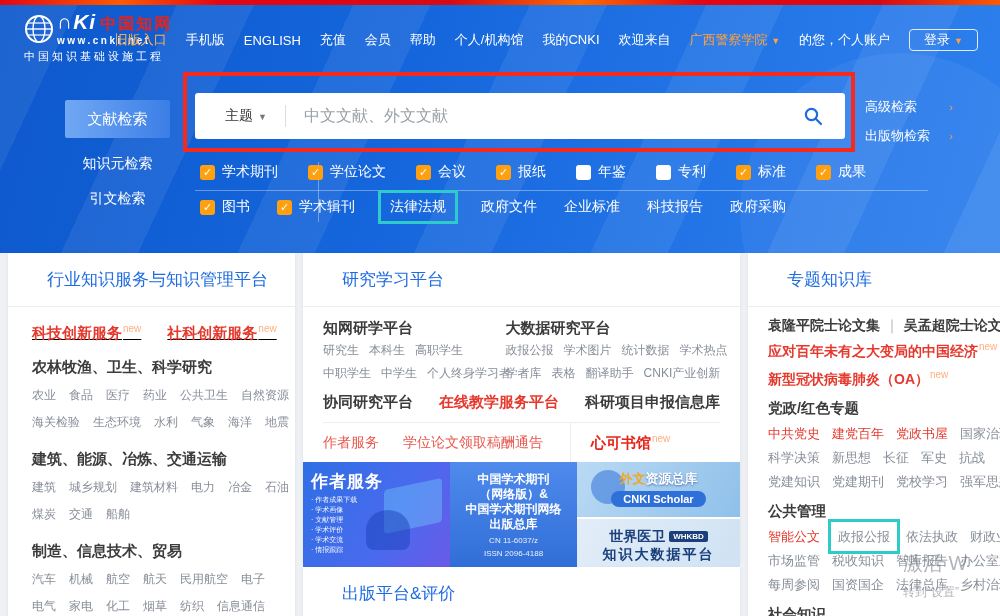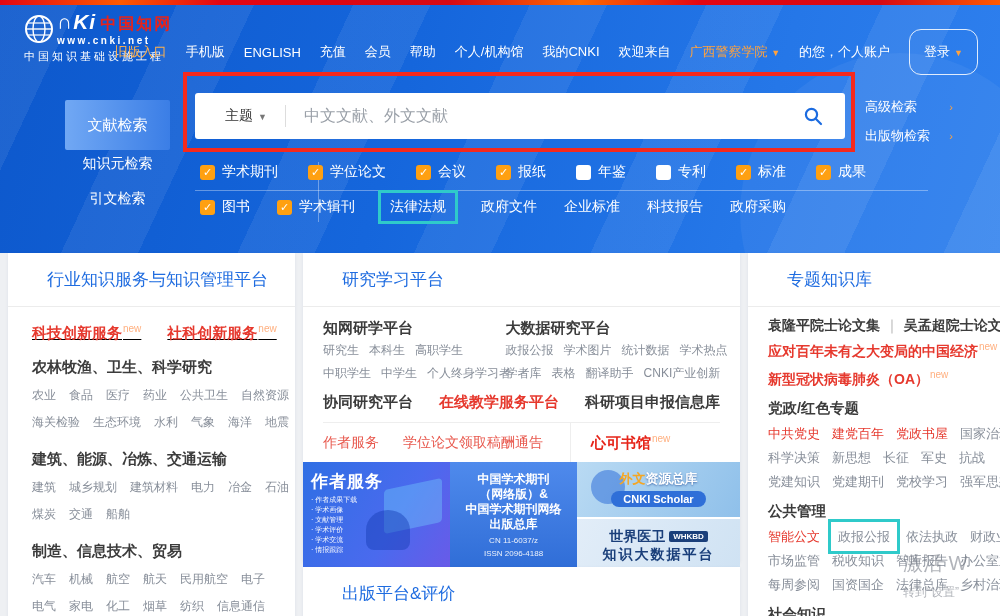--- a/index.html
+++ b/index.html
@@ -27,26 +27,26 @@
   .logo-latin { font-size:21px; font-weight:bold; font-style:italic; letter-spacing:1px; line-height:20px; }
   .logo-cn { color:#e8231a; font-size:16px; font-weight:bold; margin-left:4px; letter-spacing:2px; }
   .logo-url { font-size:10px; font-weight:bold; letter-spacing:2.5px; line-height:11px; }
   .logo-tag { font-size:11px; letter-spacing:3px; margin-top:3px; }
   .nav { position:absolute; right:22px; top:24px; display:flex; align-items:center; gap:19px; white-space:nowrap; }
   .nav-item { color:#fff; font-size:13px; cursor:pointer; }
   .nav-item.accent { color:#ffb14d; }
   .welcome { color:#fff; font-size:13px; }
   .org { color:#ffa23e; font-size:13px; cursor:pointer; }
   .org .caret { font-size:9px; }
-  .login-btn { border:1px solid rgba(255,255,255,0.85); border-radius:12px; padding:13px 14px;
+  .login-btn { border:1px solid rgba(255,255,255,0.85); border-radius:4px; padding:1px 14px;
     color:#fff; font-size:13px; cursor:pointer; }
   .login-btn .caret { color:#ffa23e; font-size:9px; margin-left:4px; }
 
   
-  .tab-active { position:absolute; left:65px; top:95px; width:105px; height:50px; z-index:2;
+  .tab-active { position:absolute; left:65px; top:95px; width:105px; height:38px; z-index:2;
     background:linear-gradient(90deg,#71a8f4,#3b7ee6); border-radius:2px; color:#fff; font-size:15px;
     display:flex; align-items:center; justify-content:center; cursor:pointer; }
   .tab-plain { position:absolute; left:65px; width:105px; text-align:center; color:#fff; font-size:14px; cursor:pointer; z-index:2; }
   .tab-2 { top:150px; } .tab-3 { top:185px; }
   .vdiv { position:absolute; left:318px; top:157px; width:1px; height:60px; background:rgba(255,255,255,0.35); z-index:2; }
 
   
   .red-frame { position:absolute; left:183px; top:67px; width:672px; height:80px;
     border:4px solid #f5291d; z-index:4; pointer-events:none; }
   .search-bar { position:absolute; left:195px; top:88px; width:650px; height:46px; background:#fff;

